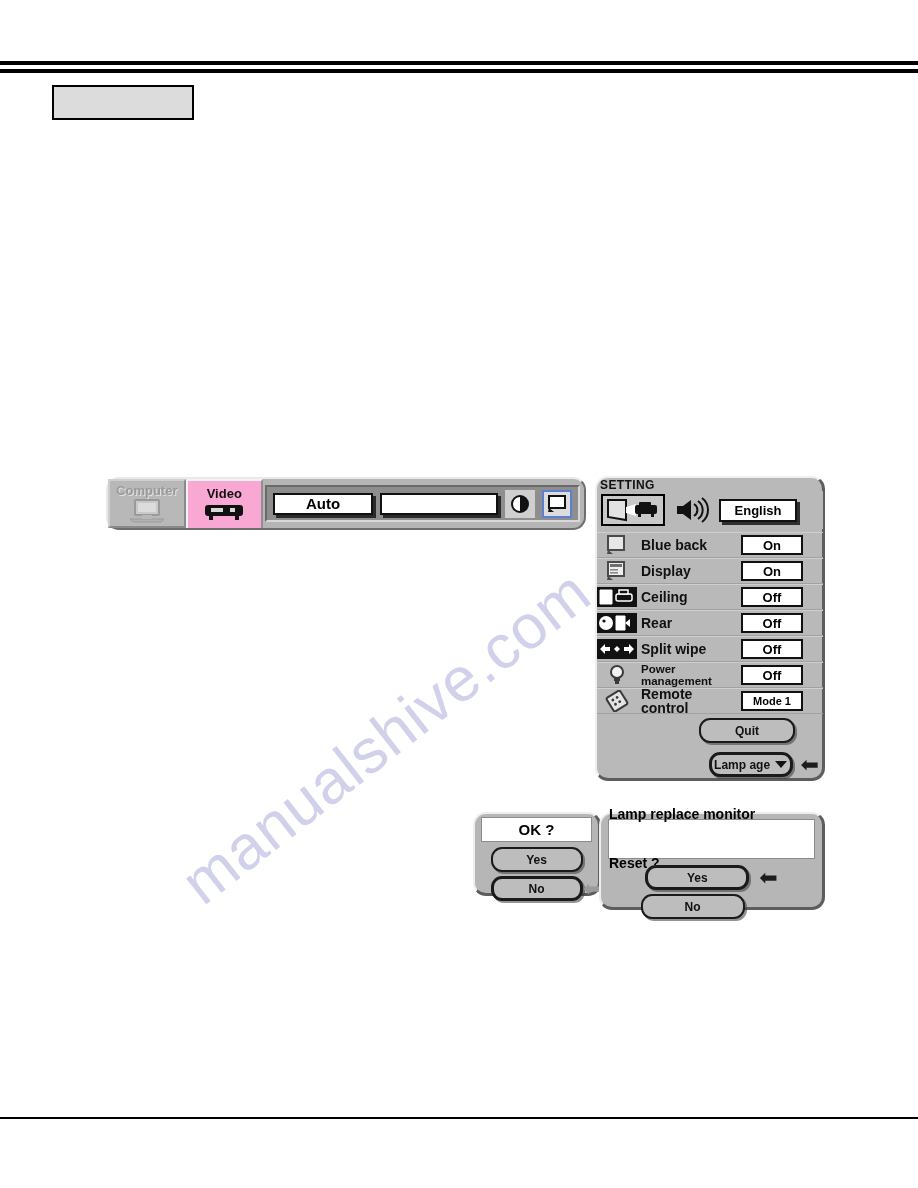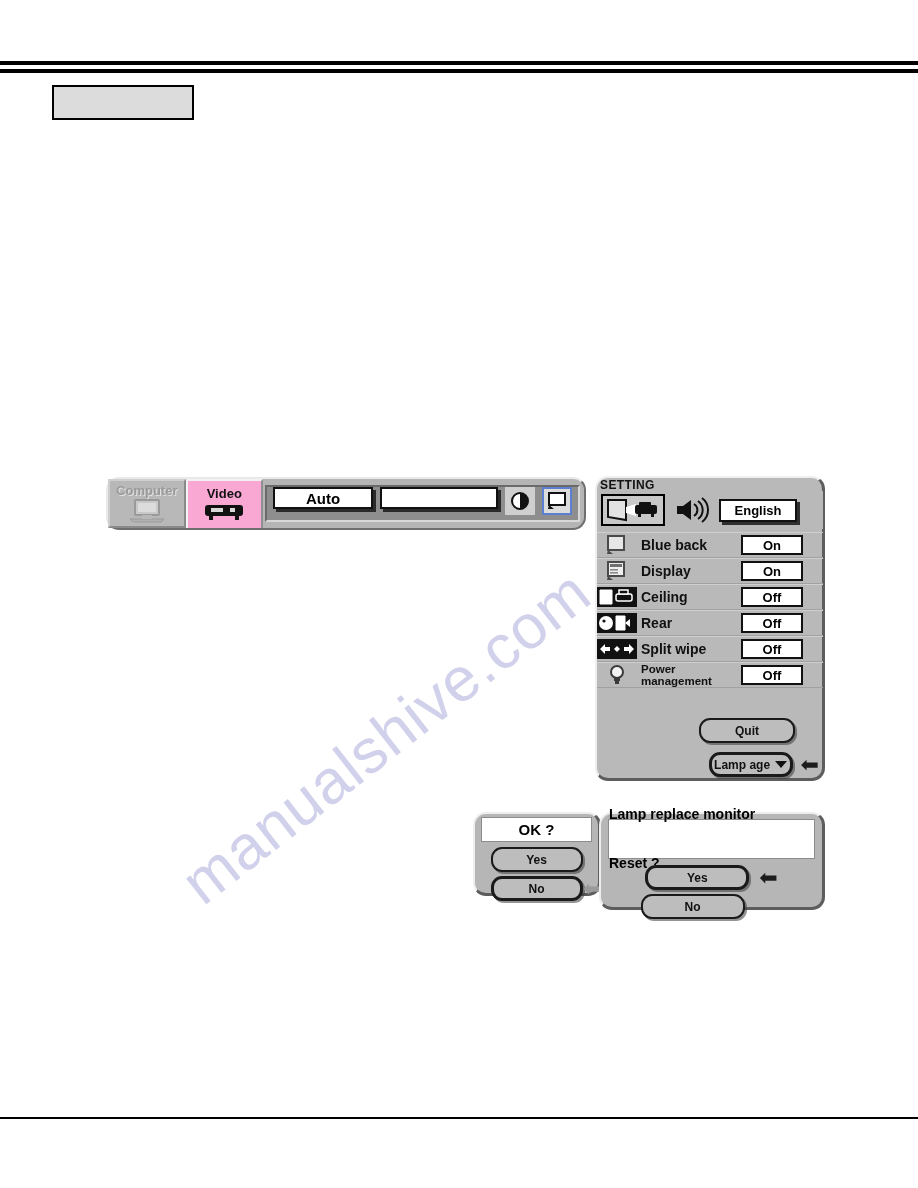--- a/index.html
+++ b/index.html
@@ -65,21 +65,21 @@
     border-right:2px solid #909090;
   }
   .tab-label{font-size:13px;font-weight:bold;line-height:1;margin-bottom:2px;}
   .tab-inactive .tab-label{color:#9a9a9a;text-shadow:1px 1px 0 #e2e2e2;}
   .tab-active .tab-label{color:#111;}
 
   .strip{
     flex:1;margin:6px 4px 6px 2px;background:#8e8e8e;
     border-top:2px solid #6a6a6a;border-left:2px solid #6a6a6a;
     border-right:2px solid #d8d8d8;border-bottom:2px solid #d8d8d8;
-    display:flex;gap:7px;padding:0 6px;box-sizing:border-box;
+    display:flex;align-items:center;gap:7px;padding:0 6px;box-sizing:border-box;
   }
   .val-white{
     background:#fff;border:2px solid #111;box-shadow:3px 3px 0 #2a2a2a;
     height:22px;display:flex;align-items:center;justify-content:center;
     font-size:15px;font-weight:bold;color:#000;box-sizing:border-box;
   }
   .val-auto{width:100px;}
   .val-blank{width:118px;}
   .icon-cell{
     width:30px;height:28px;background:#cfcfcf;display:flex;align-items:center;
@@ -346,20 +346,35 @@
         <svg width="22" height="22" viewBox="0 0 22 22">
           <circle cx="11" cy="8" r="6" fill="#f2f2f2" stroke="#3a3a3a" stroke-width="2"></circle>
           <rect x="8" y="14" width="6" height="3" fill="#3a3a3a"></rect>
           <rect x="9" y="17" width="4" height="3" fill="#3a3a3a"></rect>
         </svg>
       </span>
       <span class="row-label two-line">Power<br>management</span>
       <span class="row-value">Off</span>
     </div>
 
+    <div class="menu-row">
+      <span class="row-icon">
+        <svg width="26" height="22" viewBox="0 0 26 22">
+          <g transform="rotate(-32 13 11)">
+            <rect x="5" y="3" width="16" height="16" rx="2" fill="#e4e4e4" stroke="#3a3a3a" stroke-width="2"></rect>
+            <circle cx="10" cy="8" r="1.4" fill="#3a3a3a"></circle>
+            <circle cx="15" cy="8" r="1.4" fill="#3a3a3a"></circle>
+            <circle cx="10" cy="13" r="1.4" fill="#3a3a3a"></circle>
+            <circle cx="15" cy="13" r="1.4" fill="#3a3a3a"></circle>
+          </g>
+        </svg>
+      </span>
+      <span class="row-label">Remote control</span>
+      <span class="row-value narrow-font">Mode 1</span>
+    </div>
   </div>
 
   <div class="panel-buttons">
     <div class="btn-row">
       <div class="pill quit-btn">Quit</div>
     </div>
     <div class="btn-row" style="padding-right:4px;">
       <div class="pill lamp-btn">
         <span>Lamp age</span>
         <span class="caret"></span>

